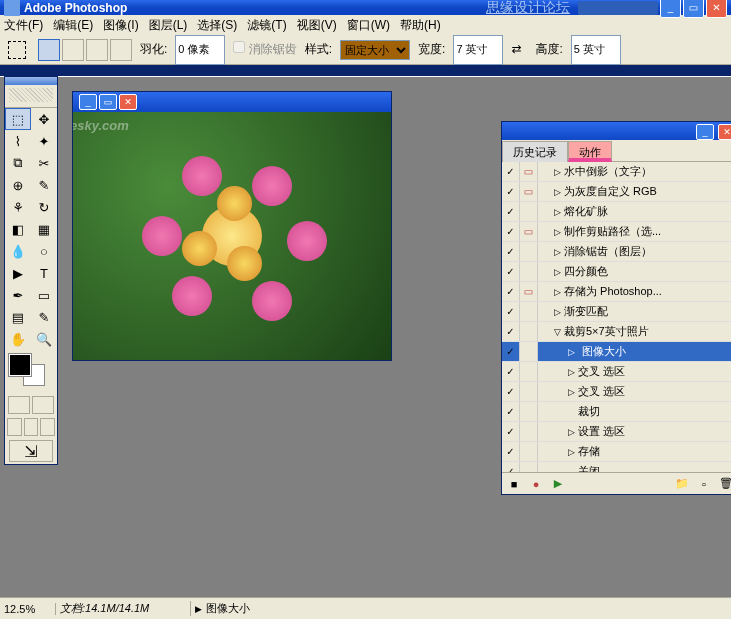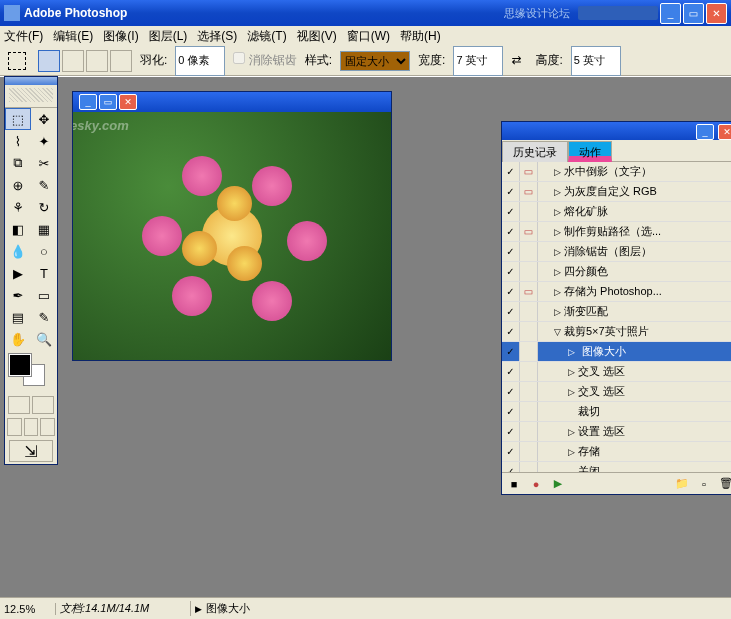--- a/index.html
+++ b/index.html
@@ -1,21 +1,21 @@
 <!DOCTYPE html>
 <html><head>
 <meta charset="utf-8">
 <style>
 * { margin: 0; padding: 0; box-sizing: border-box; font-family: "Microsoft YaHei", Tahoma, sans-serif; }
 body { width: 731px; height: 619px; background: #0a246a; overflow: hidden; position: relative; }
 
-.titlebar { height: 26px; background: linear-gradient(to bottom, #2b6aec, #0f47c5 50%, #0a3fc1); display: flex; align-items: center; padding: 0 4px; color: #fff; font-size: 12px; }
+.titlebar { height: 15px; background: linear-gradient(to bottom, #2b6aec, #0f47c5 50%, #0a3fc1); display: flex; align-items: center; padding: 0 4px; color: #fff; font-size: 12px; }
 .titlebar .icon { width: 16px; height: 16px; background: #6a9de8; margin-right: 4px; }
 .titlebar .title { flex: 1; font-weight: bold; }
-.titlebar .watermark { color: #a8c5f0; font-size: 11px; margin-right: 8px; }
+.titlebar .watermark { color: #a8c5f0; font-size: 14px; margin-right: 8px; text-decoration: underline; }
 .titlebar .wm-img { width: 80px; height: 14px; background: #2e5fb8; border-radius: 2px; }
 .win-btn { width: 21px; height: 21px; border: 1px solid #fff; margin-left: 2px; background: #3d80e8; color: #fff; display: flex; align-items: center; justify-content: center; font-size: 10px; border-radius: 2px; }
 .win-btn.close { background: #e86048; }
 
 .menubar { height: 20px; background: #ece9d8; display: flex; align-items: center; padding: 0 4px; font-size: 12px; }
 .menubar span { margin-right: 10px; text-align: center; }
 
 .optbar { height: 30px; background: #ece9d8; display: flex; align-items: center; padding: 0 8px; font-size: 12px; border-bottom: 1px solid #aca899; gap: 8px; }
 .optbar .sel-ico { width: 18px; height: 18px; border: 1px dashed #000; margin-right: 4px; }
 .optbar .grp { display: flex; gap: 2px; }
@@ -50,21 +50,21 @@
 .canvas { height: 248px; background: #2a6020; position: relative; overflow: hidden; }
 .flower { position: absolute; top: 50%; left: 50%; transform: translate(-50%, -50%); width: 200px; height: 200px; }
 .petal { position: absolute; border-radius: 50%; }
 .leaf-bg { position: absolute; width: 100%; height: 100%; background: radial-gradient(circle at 30% 30%, #4a8c3a, #1a4015); }
 .wm { position: absolute; top: 6px; left: -40px; color: rgba(255,255,255,0.4); font-size: 13px; font-style: italic; font-weight: bold; z-index: 10; }
 
 .panel { position: absolute; top: 44px; right: -8px; width: 238px; border: 1px solid #0a246a; z-index: 4; }
 .panel-title { height: 18px; background: linear-gradient(to bottom, #2b6aec, #0f47c5); display: flex; justify-content: flex-end; padding: 2px; gap: 2px; }
 .panel-tabs { height: 22px; background: #ece9d8; display: flex; font-size: 11px; border-bottom: 1px solid #aca899; }
 .tab { padding: 3px 10px; border: 1px solid #aca899; border-bottom: none; background: #ddd; position: relative; top: 1px; }
-.tab.active { background: #0ea5e9; border-bottom: 6px solid #ec4899; }
+.tab.active { background: #fca5a5; border-bottom: 4px solid #ec4899; }
 .panel-body { background: #ece9d8; height: 310px; overflow: hidden; }
 .action-row { display: flex; align-items: center; height: 20px; font-size: 11px; border-bottom: 1px solid #ddd; }
 .action-row .chk1 { width: 18px; text-align: center; border-right: 1px solid #ccc; height: 100%; display: flex; align-items: center; justify-content: center; }
 .action-row .chk2 { width: 18px; text-align: center; border-right: 1px solid #ccc; height: 100%; display: flex; align-items: center; justify-content: center; background: #ece9d8; }
 .action-row .chk2.dlg { color: #c04040; font-size: 10px; }
 .action-row .lbl { flex: 1; padding-left: 2px; display: flex; align-items: center; white-space: nowrap; overflow: hidden; }
 .action-row .arr { width: 10px; display: inline-block; font-size: 9px; }
 .action-row.hl { background: #316ac5; color: #fff; }
 .action-row.hl .lbl span.txt { background: #316ac5; }
 .panel-foot { height: 22px; background: #ece9d8; border-top: 1px solid #aca899; display: flex; align-items: center; padding: 0 4px; gap: 6px; }

